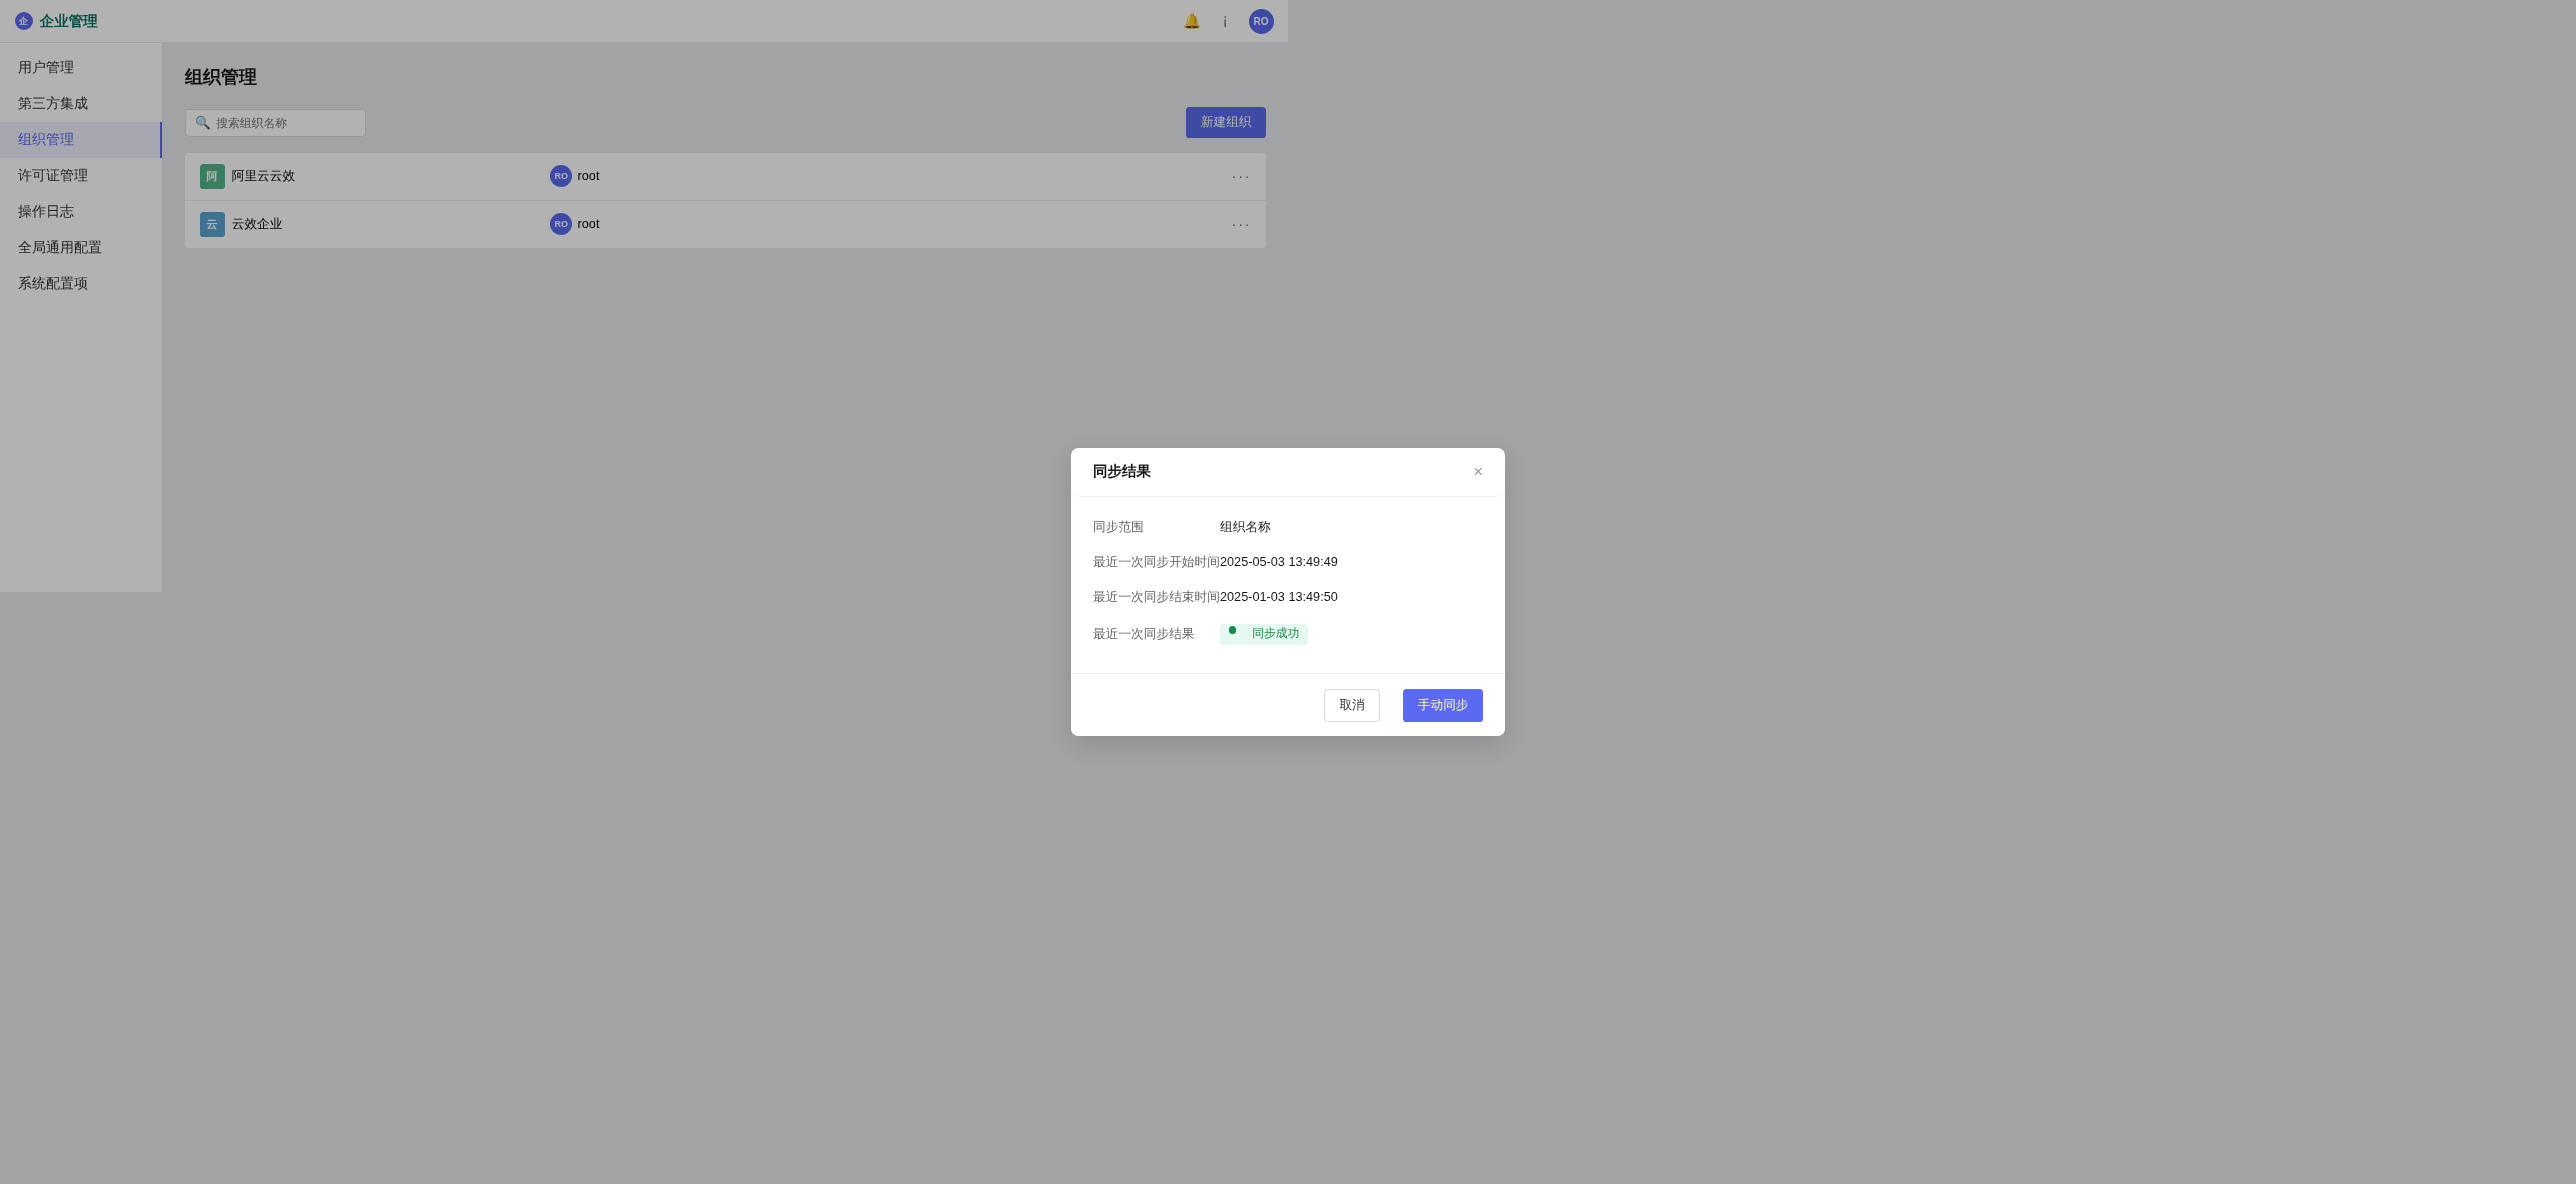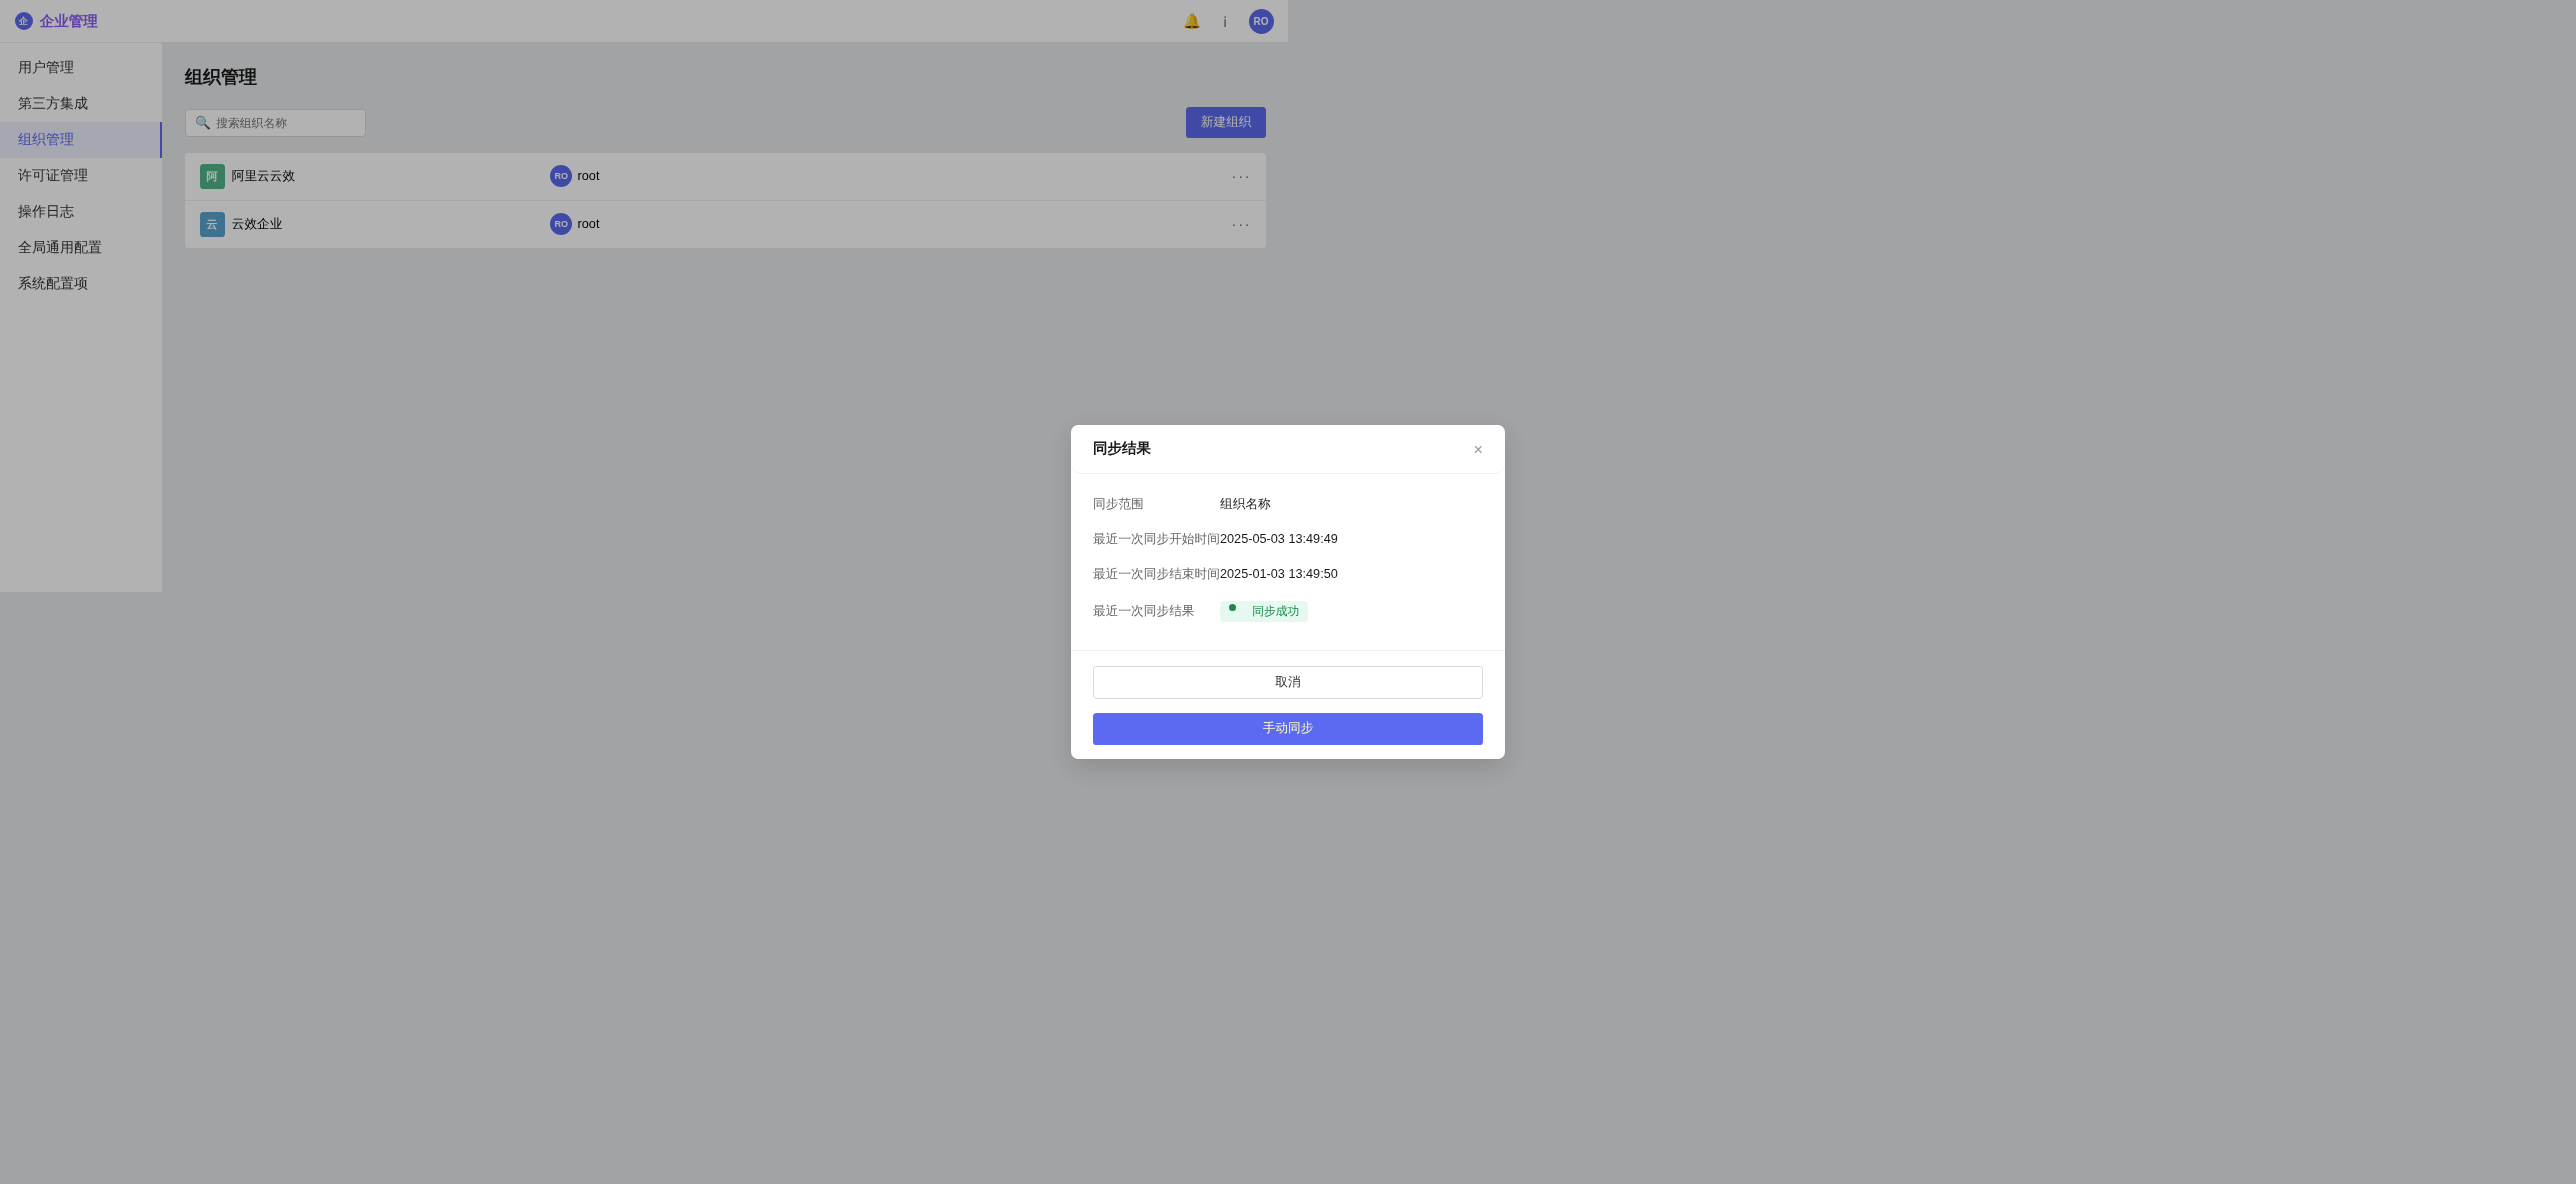--- a/index.html
+++ b/index.html
@@ -36,21 +36,21 @@
       display: flex;
       align-items: center;
       justify-content: center;
       color: #fff;
       font-size: 9px;
       font-weight: bold;
     }
     .header-logo-text {
       font-size: 14.5px;
       font-weight: 600;
-      color: #8b5cf6;
+      color: #0f766e;
     }
     .header-right {
       margin-left: auto;
       display: flex;
       align-items: center;
       gap: 14.5px;
     }
     .header-icon {
       width: 18px;
       height: 18px;
@@ -297,24 +297,23 @@
     }
     .status-dot {
       width: 7.2px;
       height: 7.2px;
       border-radius: 50%;
       background: #1a8a4a;
     }
     .dialog-footer {
       display: flex;
       justify-content: flex-end;
-      gap: 14px;
+      gap: 23px;
       padding: 14.5px 22px;
       border-top: 0.9px solid #f0f0f0;
-      flex-direction: column;
     }
     .btn-cancel {
       background: #fff;
       color: #333;
       border: 0.9px solid #d9d9d9;
       border-radius: 3.6px;
       padding: 7.2px 14.5px;
       cursor: pointer;
       font-size: 12.7px;
     }

